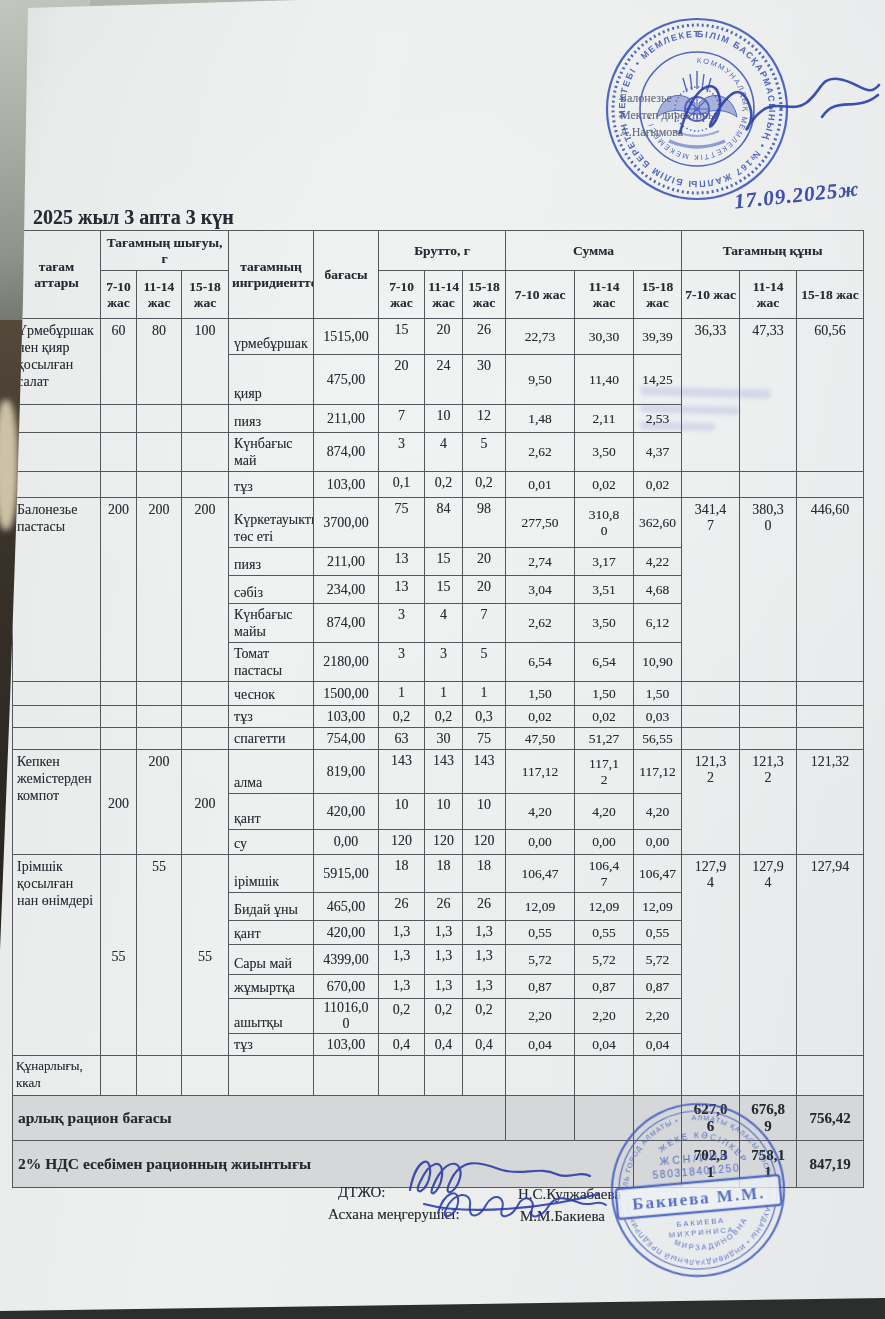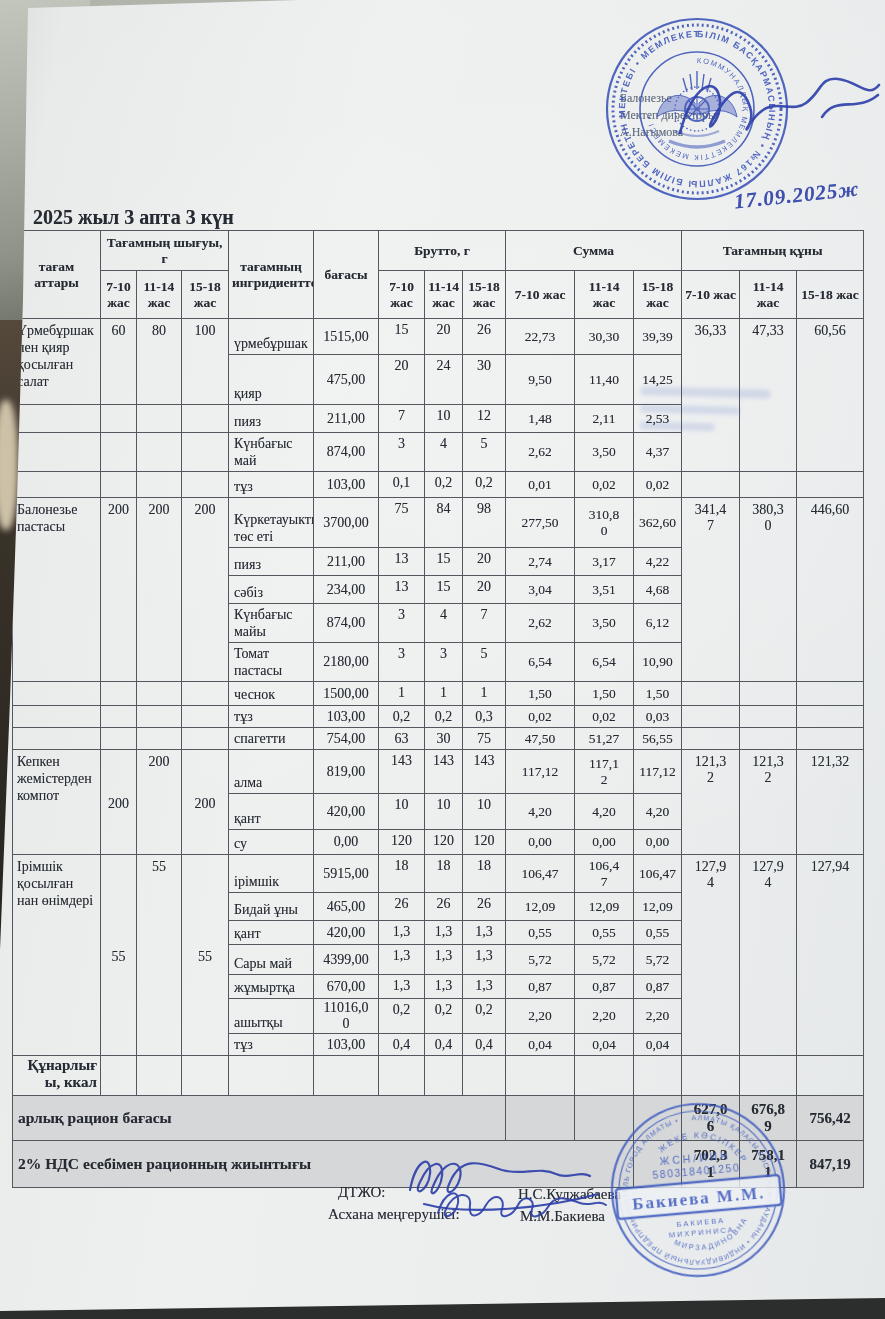--- a/index.html
+++ b/index.html
@@ -35,21 +35,21 @@
   .menu-table th,.menu-table td{border:1px solid #54575d;padding:1px 3px;text-align:center;
       vertical-align:middle;overflow:hidden;}
   .menu-table th{font-weight:bold;font-size:13.5px;line-height:16px;}
   td.dish{font-size:14px;text-align:left;vertical-align:top;padding:3px 4px;line-height:17px;overflow-wrap:anywhere;}
   td.out{font-size:14px;padding-top:4px;}
   td.ing{font-size:14px;text-align:left;vertical-align:bottom;padding:2px 5px;line-height:17px;}
   td.price{font-size:14px;white-space:pre-line;}
   td.br{font-size:14px;vertical-align:top;padding-top:3px;}
   td.sum{font-size:13.5px;white-space:pre-line;}
   td.cost{font-size:14px;vertical-align:top;white-space:pre-line;padding-top:4px;}
-  td.nut{font-size:15px;text-align:right;vertical-align:top;overflow-wrap:anywhere;line-height:17px;font-weight:bold;}
+  td.nut{font-size:13px;text-align:left;vertical-align:top;overflow-wrap:anywhere;line-height:17px;}
   tr.tot td{background:#d5d7d8;}
   td.tl{text-align:left;font-size:15.5px;padding-left:5px;font-weight:bold;}
   td.tv{font-weight:bold;font-size:15px;white-space:pre-line;line-height:17px;}
   
   .ghost{position:absolute;left:640px;top:388px;transform:rotate(1.5deg);}
   .ghost div{background:rgba(70,95,190,.16);filter:blur(2px);margin-bottom:9px;border-radius:3px;}
   
   .stamp{position:absolute;opacity:.88;filter:blur(.3px);}
   .sig{position:absolute;opacity:.9;}
   .sign-label{font-size:15px;text-align:right;}

